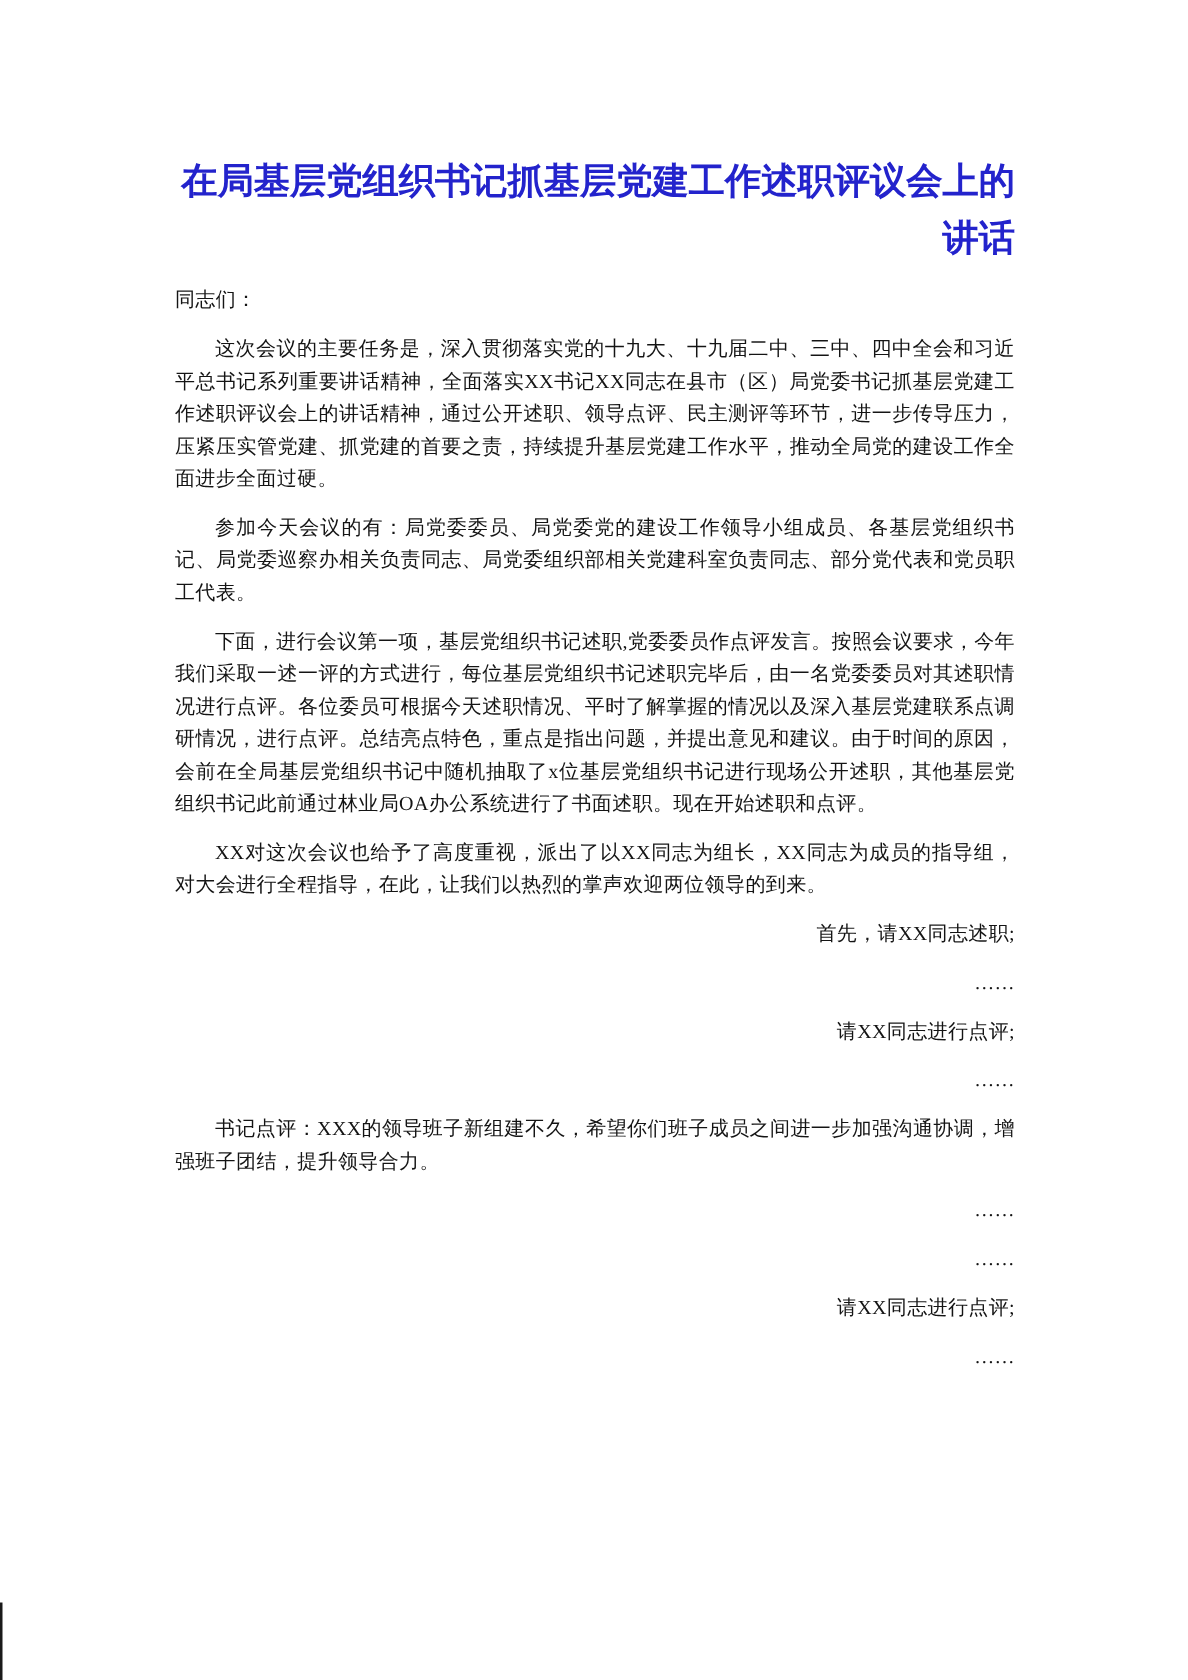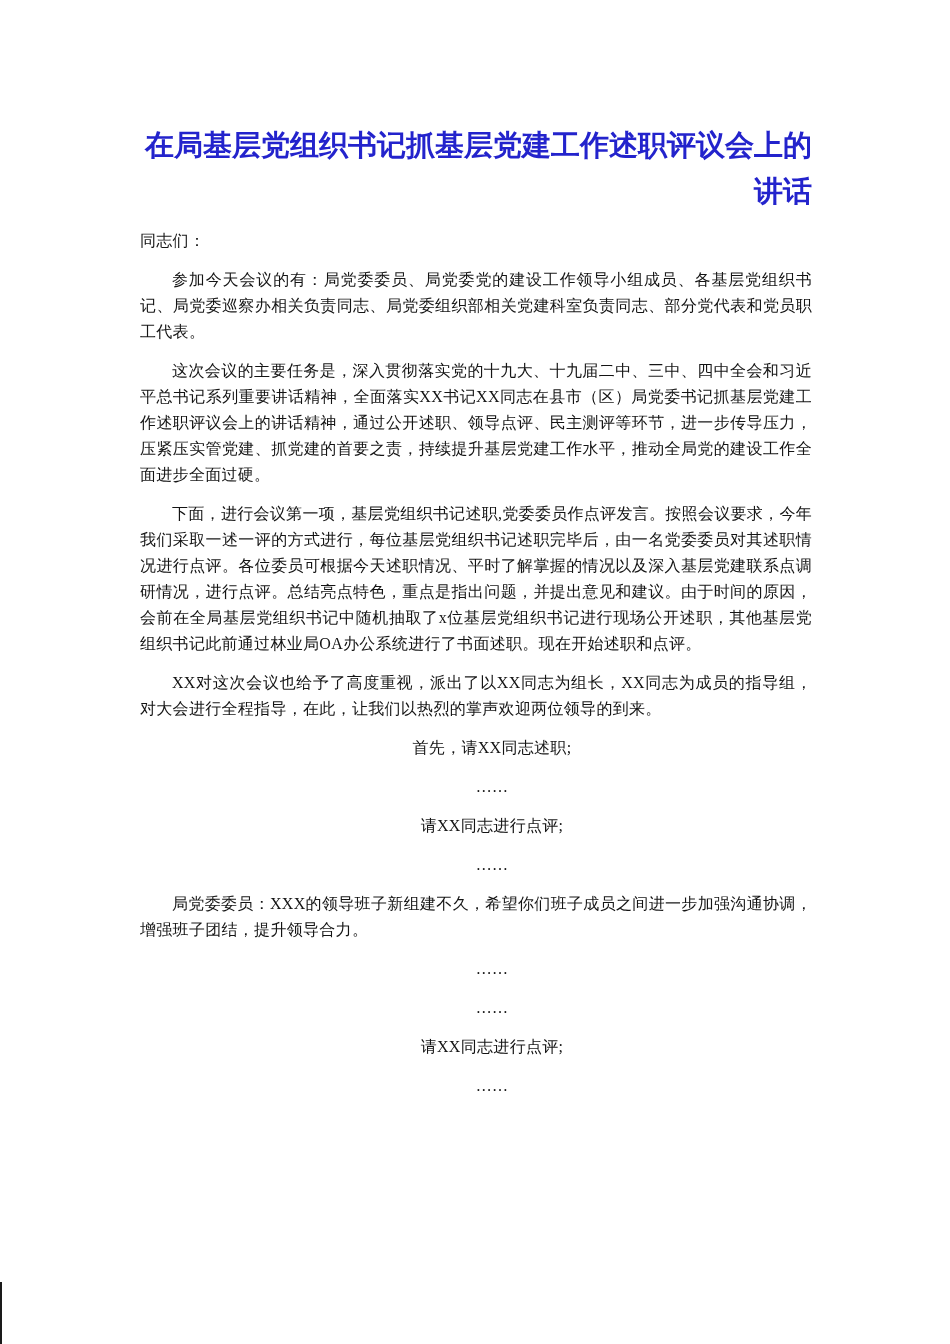--- a/index.html
+++ b/index.html
@@ -42,21 +42,21 @@
     text-align: justify;
     text-indent: 2em;
     letter-spacing: 0.3px;
     word-break: break-all;
   }
   .para.flush {
     text-indent: 0;
     text-align: left;
   }
   .para.short {
-    text-align: center;
+    text-align: right;
   }
   .edge-mark {
     position: absolute;
     left: 0;
     bottom: 0;
     width: 2px;
     height: 62px;
     background: #1a1a1a;
   }
 </style>
@@ -64,28 +64,28 @@
 <body>
 
 <div class="page">
 
   <h1 class="doc-title">
     <span class="t-line">在局基层党组织书记抓基层党建工作述职评议会上的</span>
     <span class="t-line">讲话</span>
   </h1>
 
   <p class="para flush">同志们：</p>
+  <p class="para">这次会议的主要任务是，深入贯彻落实党的十九大、十九届二中、三中、四中全会和习近平总书记系列重要讲话精神，全面落实XX书记XX同志在县市（区）局党委书记抓基层党建工作述职评议会上的讲话精神，通过公开述职、领导点评、民主测评等环节，进一步传导压力，压紧压实管党建、抓党建的首要之责，持续提升基层党建工作水平，推动全局党的建设工作全面进步全面过硬。</p>
   <p class="para">参加今天会议的有：局党委委员、局党委党的建设工作领导小组成员、各基层党组织书记、局党委巡察办相关负责同志、局党委组织部相关党建科室负责同志、部分党代表和党员职工代表。</p>
-  <p class="para">这次会议的主要任务是，深入贯彻落实党的十九大、十九届二中、三中、四中全会和习近平总书记系列重要讲话精神，全面落实XX书记XX同志在县市（区）局党委书记抓基层党建工作述职评议会上的讲话精神，通过公开述职、领导点评、民主测评等环节，进一步传导压力，压紧压实管党建、抓党建的首要之责，持续提升基层党建工作水平，推动全局党的建设工作全面进步全面过硬。</p>
   <p class="para">下面，进行会议第一项，基层党组织书记述职,党委委员作点评发言。按照会议要求，今年我们采取一述一评的方式进行，每位基层党组织书记述职完毕后，由一名党委委员对其述职情况进行点评。各位委员可根据今天述职情况、平时了解掌握的情况以及深入基层党建联系点调研情况，进行点评。总结亮点特色，重点是指出问题，并提出意见和建议。由于时间的原因，会前在全局基层党组织书记中随机抽取了x位基层党组织书记进行现场公开述职，其他基层党组织书记此前通过林业局OA办公系统进行了书面述职。现在开始述职和点评。</p>
   <p class="para">XX对这次会议也给予了高度重视，派出了以XX同志为组长，XX同志为成员的指导组，对大会进行全程指导，在此，让我们以热烈的掌声欢迎两位领导的到来。</p>
   <p class="para short">首先，请XX同志述职;</p>
   <p class="para short">……</p>
   <p class="para short">请XX同志进行点评;</p>
   <p class="para short">……</p>
-  <p class="para">局党委委员：XXX的领导班子新组建不久，希望你们班子成员之间进一步加强沟通协调，增强班子团结，提升领导合力。</p>
+  <p class="para">书记点评：XXX的领导班子新组建不久，希望你们班子成员之间进一步加强沟通协调，增强班子团结，提升领导合力。</p>
   <p class="para short">……</p>
   <p class="para short">……</p>
   <p class="para short">请XX同志进行点评;</p>
   <p class="para short">……</p>
 
   <div class="edge-mark"></div>
 </div>
 
 </body></html>

